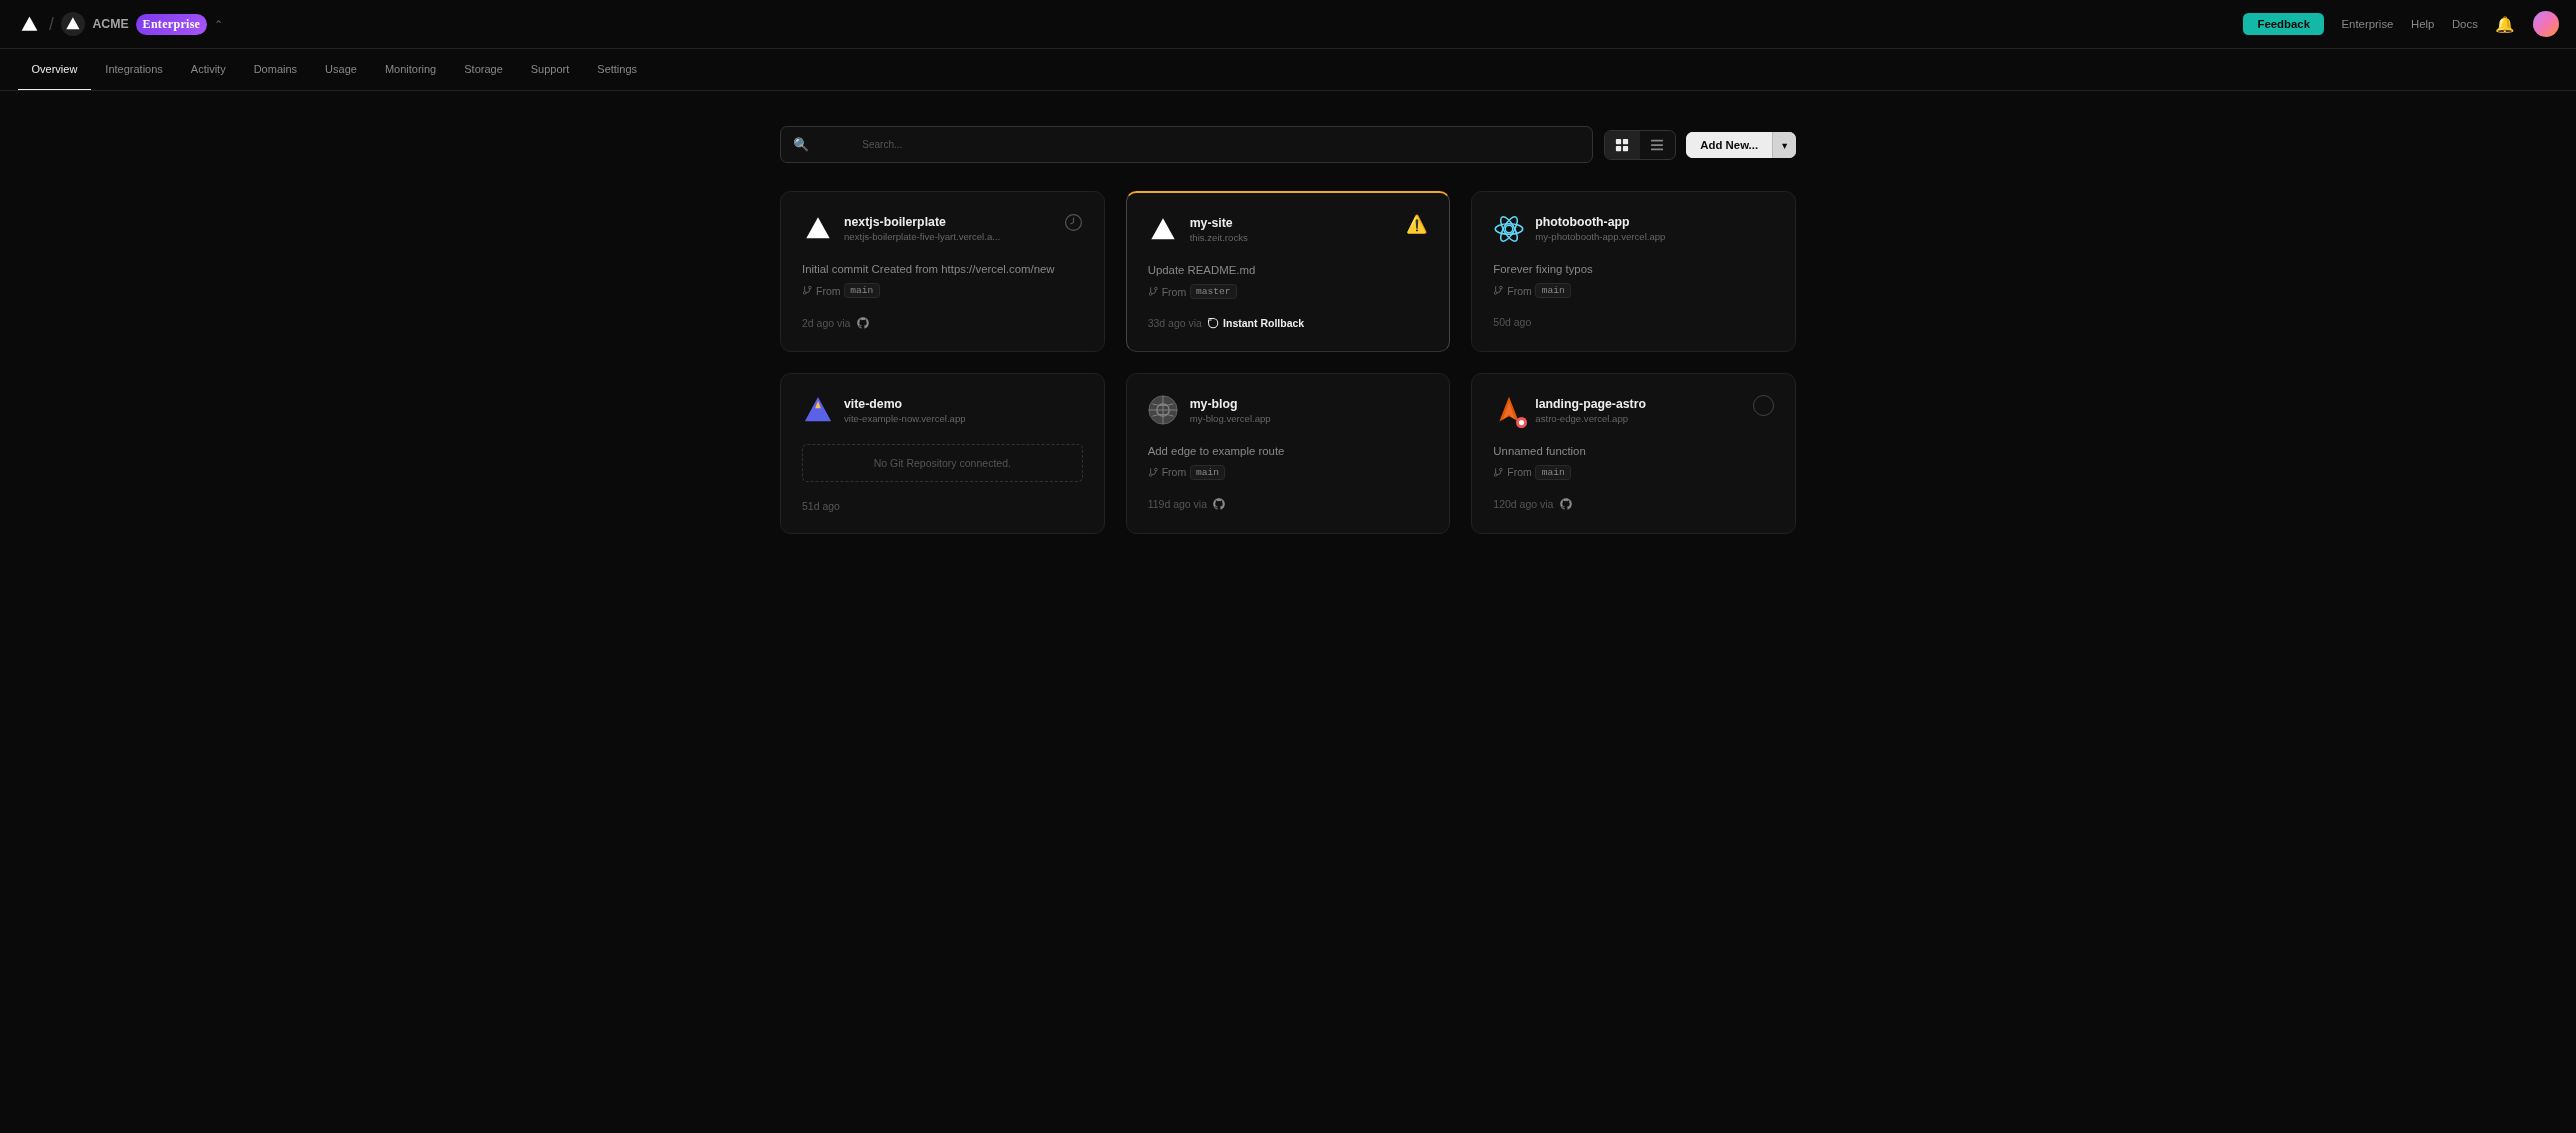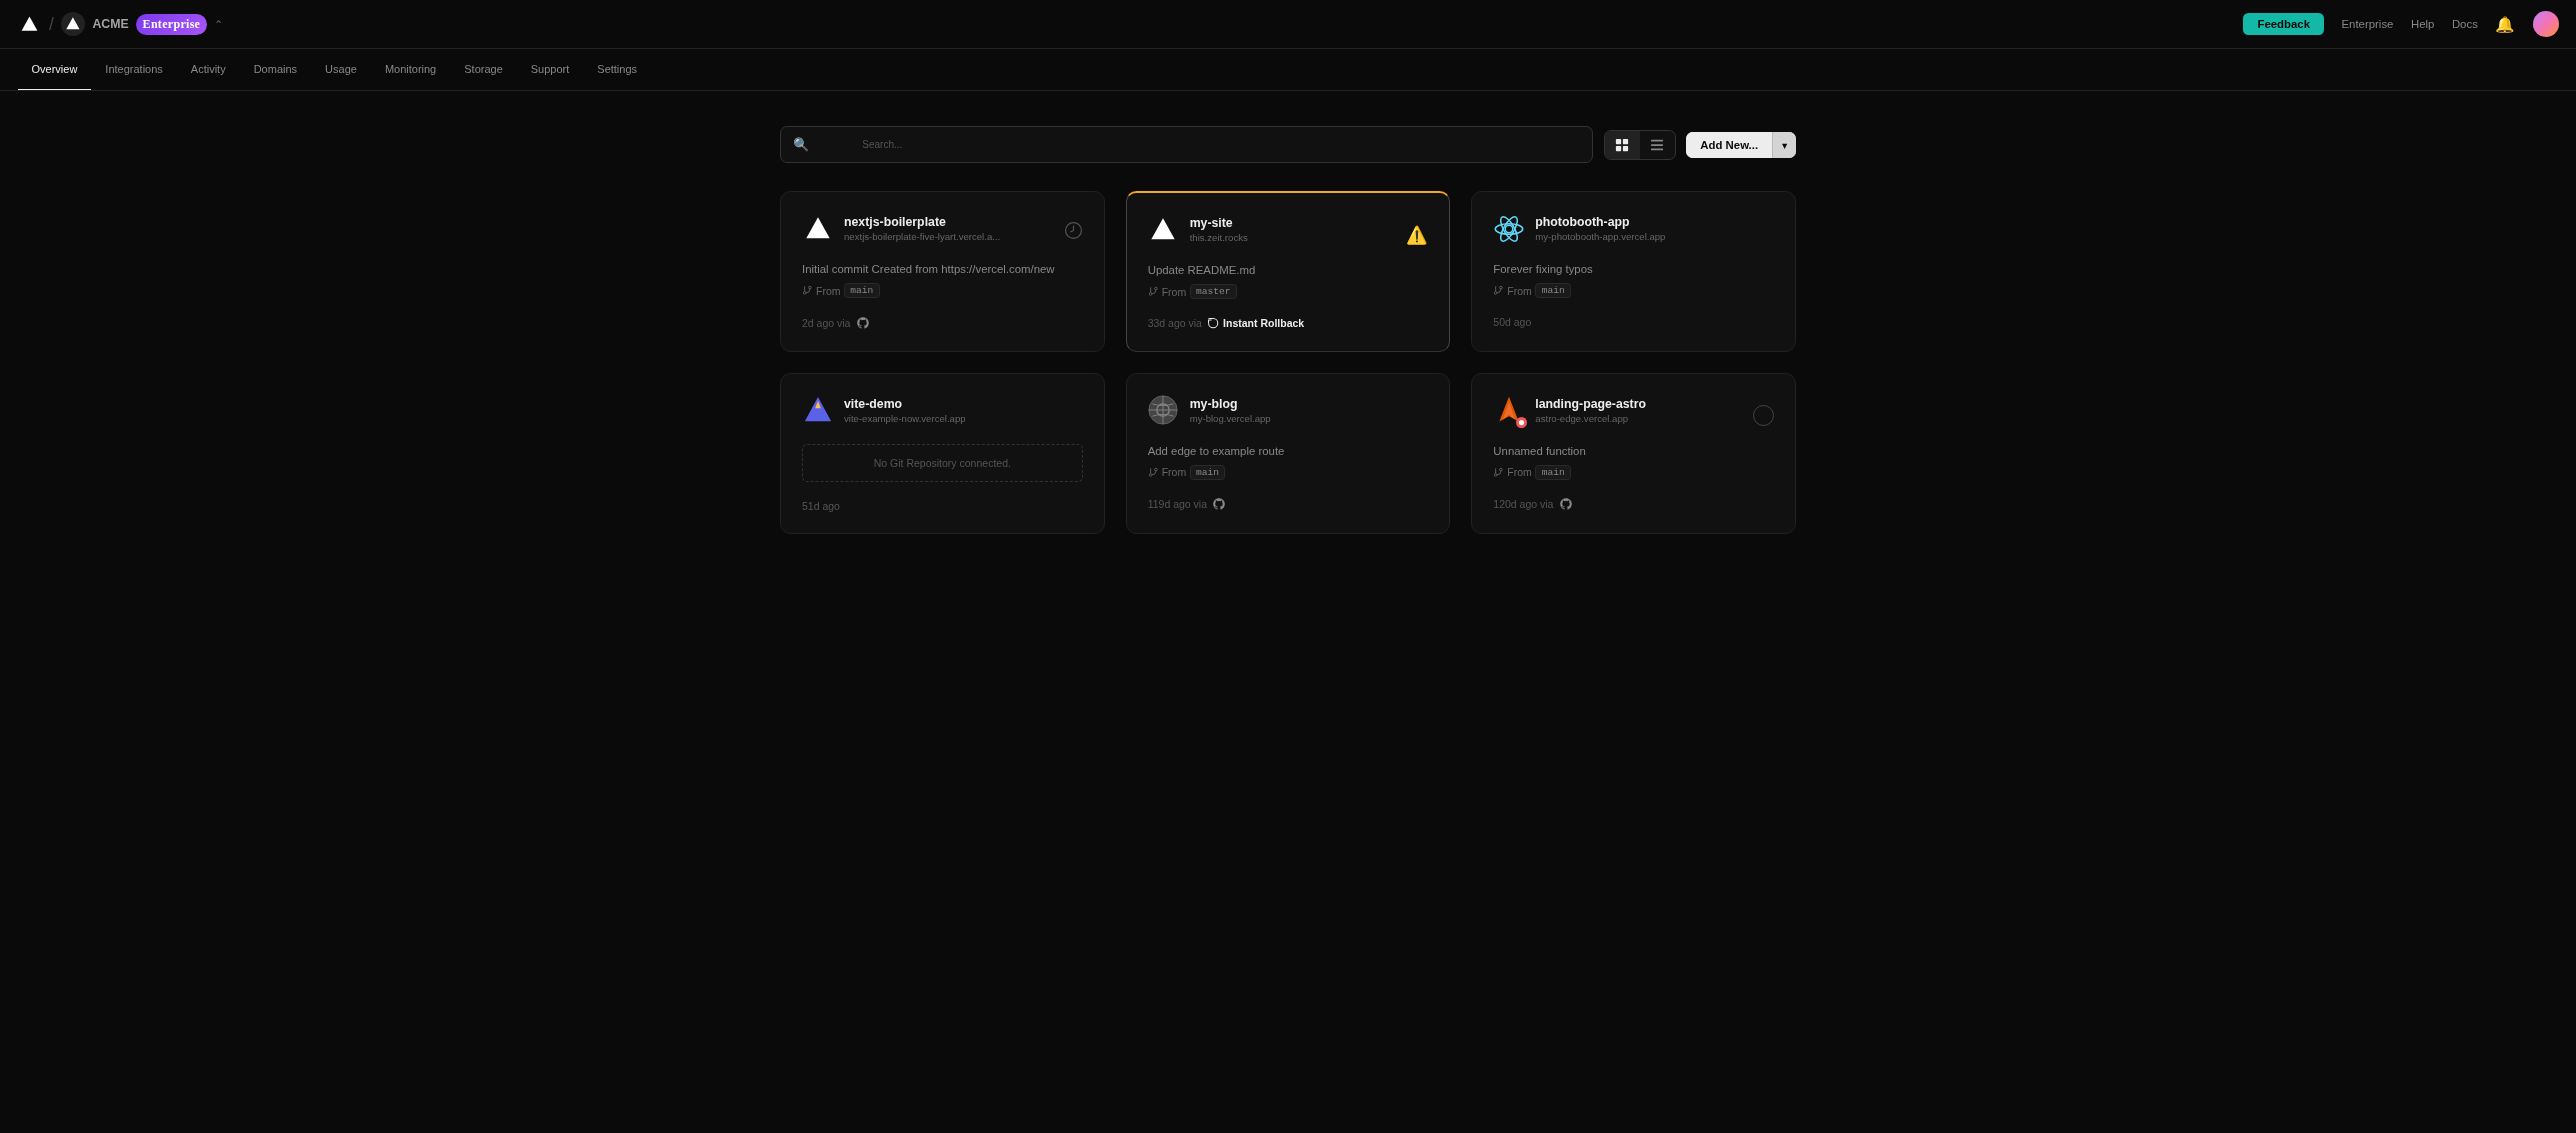--- a/index.html
+++ b/index.html
@@ -216,21 +216,21 @@
     }
     .project-card.highlighted {
       border-top: 2.6px solid #f5a623;
       border-left: 0.9px solid #444;
       border-right: 0.9px solid #444;
       border-bottom: 0.9px solid #333;
     }
 
     .card-header {
       display: flex;
-      align-items: flex-end;
+      align-items: flex-start;
       justify-content: space-between;
       margin-bottom: 17.5px;
     }
     .card-title-group {
       display: flex;
       align-items: center;
       gap: 10.5px;
     }
     .project-icon {
       width: 31.5px; height: 31.5px;

